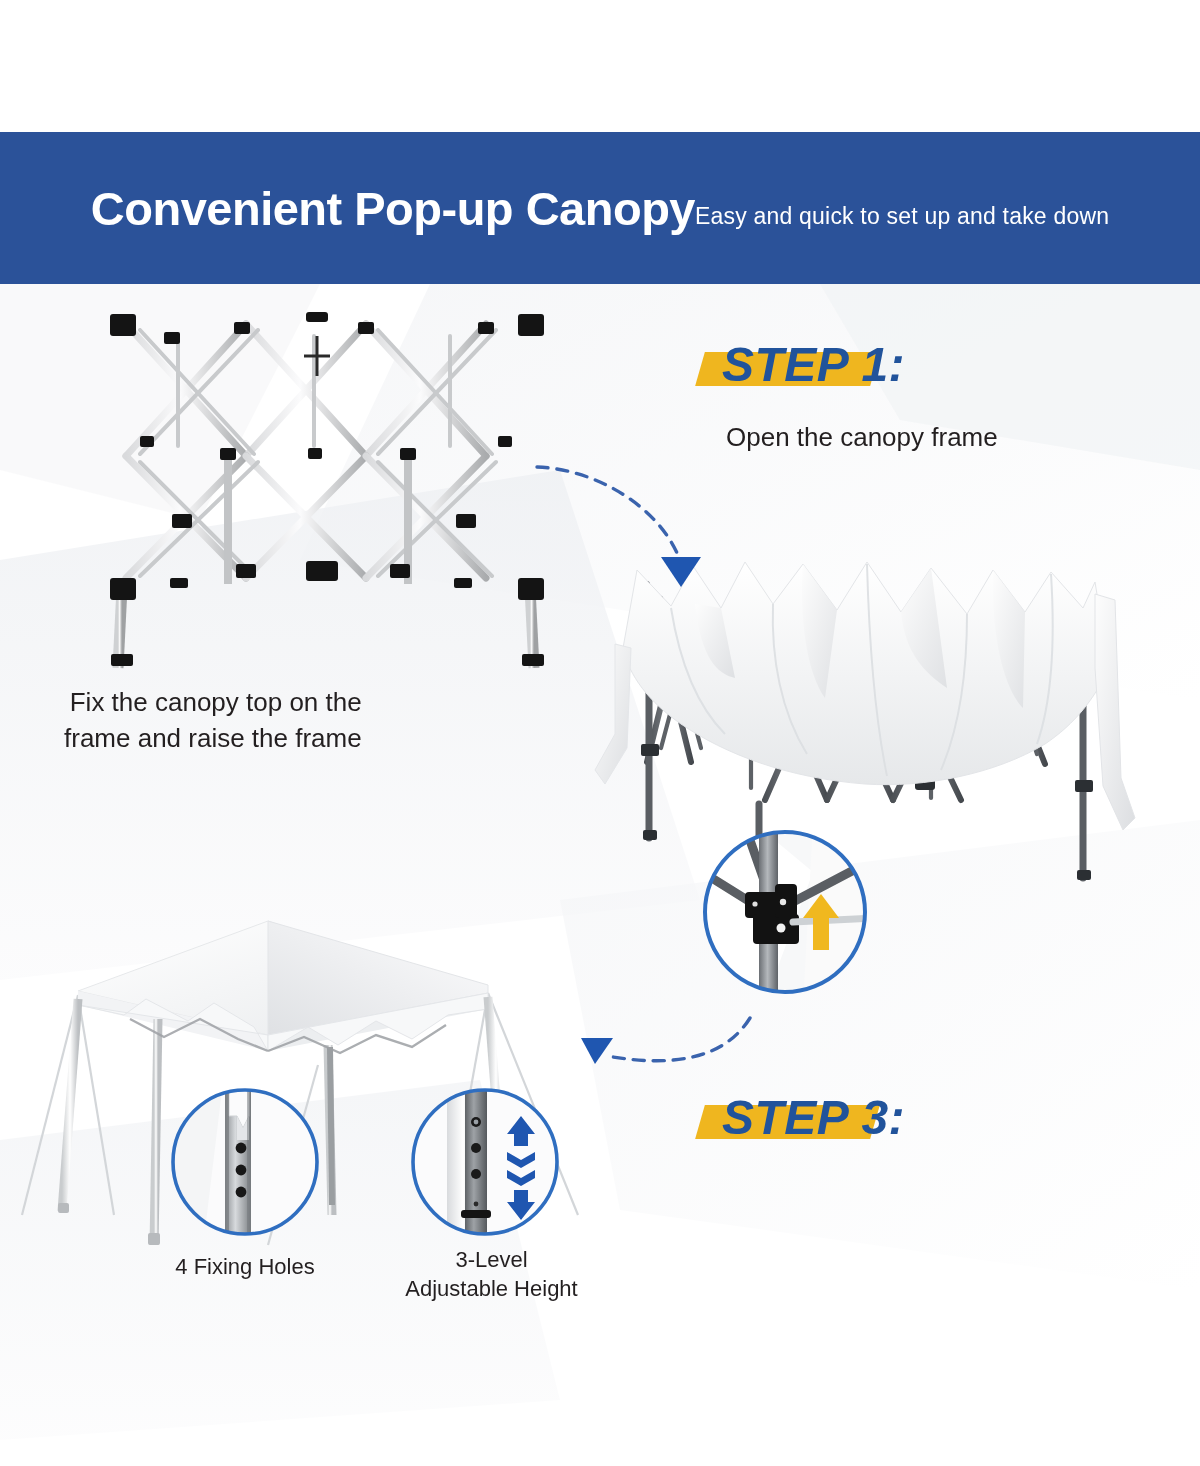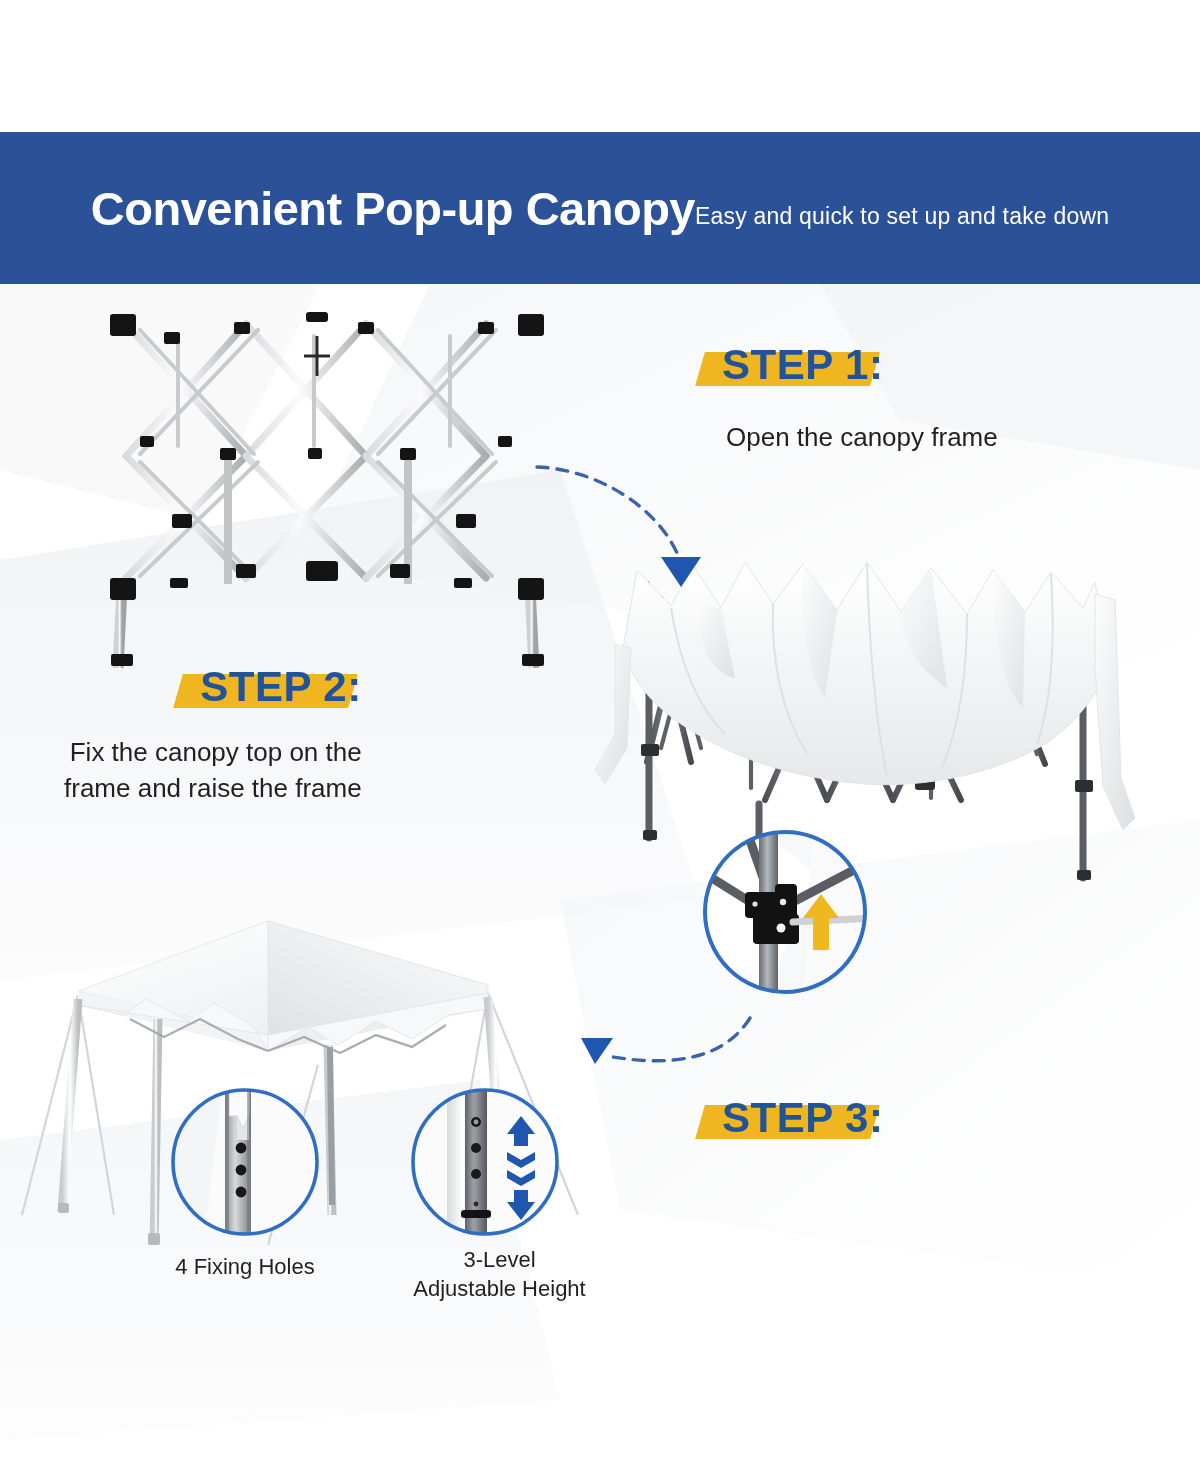--- a/index.html
+++ b/index.html
@@ -45,22 +45,23 @@
   .step-label { position:relative; display:inline-block; height:50px; }
   .step-slab {
     position:absolute; left:0; top:12px;
     width:175px; height:34px;
     background:#efb61f;
     transform:skewX(-16deg);
     z-index:1;
   }
   .step-text {
     position:relative; z-index:2;
-    font-size:42px;
+    font-size:48px;
     font-weight:bold;
+    font-style:italic;
     color:#21539b;
     letter-spacing:0.5px;
     white-space:nowrap;
     line-height:50px;
     padding-left:22px;
     display:block;
   }
   .step-desc {
     font-size:26px;
     color:#231f20;
@@ -94,21 +95,21 @@
   .callout { position:absolute; z-index:18; }
   #callout-joint  { left:693px; top:822px;  width:185px; height:185px; }
   #callout-holes  { left:163px; top:1082px; width:165px; height:165px; }
   #callout-height { left:403px; top:1082px; width:165px; height:165px; }
 
   .caption {
     position:absolute; z-index:20;
     font-size:22px; color:#231f20; text-align:center; line-height:1.32;
   }
   #caption-holes  { left:120px; top:1252px; width:250px; }
-  #caption-height { left:372px; top:1245px; width:255px; }
+  #caption-height { left:364px; top:1245px; width:255px; }
 </style>
 </head>
 <body>
 
 <div class="bg-layer">
   <svg width="1200" height="1466" viewBox="0 0 1200 1466">
     <defs>
       <linearGradient id="bgA" x1="0" y1="0" x2="1" y2="1">
         <stop offset="0%" stop-color="#f4f5f7"></stop>
         <stop offset="100%" stop-color="#ffffff"></stop>
@@ -509,24 +510,20 @@
   <div class="step-label">
     <span class="step-slab"></span>
     <span class="step-text">STEP 1:</span>
   </div>
   <div class="step-desc">
     <div>Open the canopy frame</div>
   </div>
 </div>
 
 <div class="step-block" id="step2">
-  <div class="step-label">
-    <span class="step-slab"></span>
-    <span class="step-text">STEP 2:</span>
-  </div>
   <div class="step-desc">
     <div>Fix the canopy top on the</div>
     <div>frame and raise the frame</div>
   </div>
 </div>
 
 <div class="step-block" id="step3">
   <div class="step-label">
     <span class="step-slab"></span>
     <span class="step-text">STEP 3:</span>

